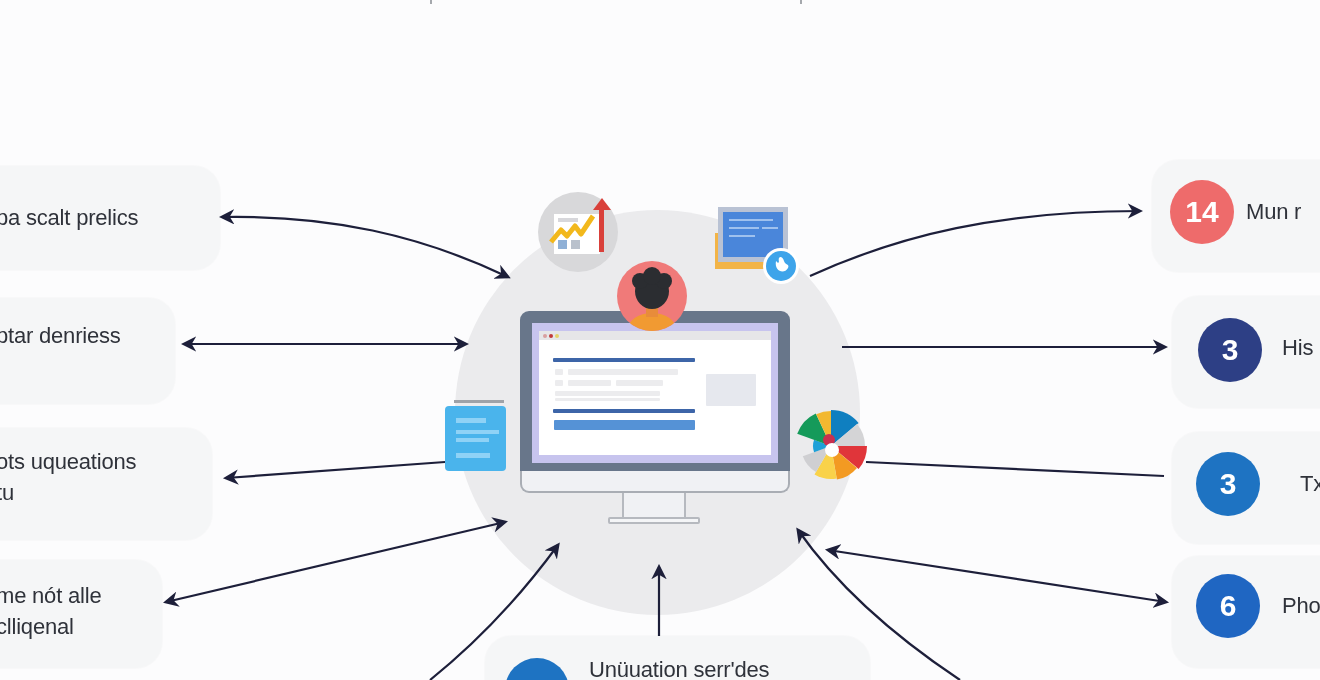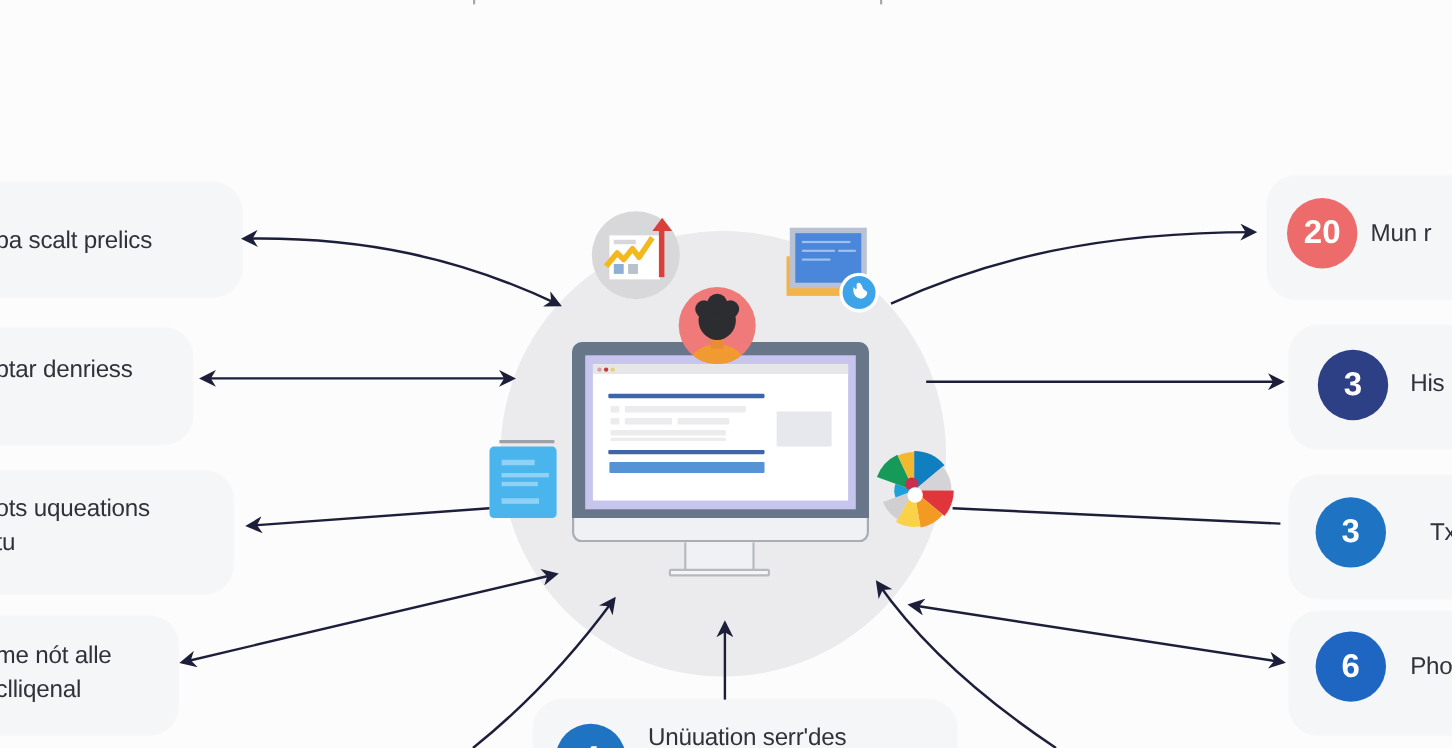--- a/index.html
+++ b/index.html
@@ -55,21 +55,21 @@
   <span class="card-text" style="left:26px; top:18px;">ots uqueations</span>
   <span class="card-text" style="left:26px; top:49px;">tu</span>
 </div>
 <div class="card" style="left:-30px; top:560px; width:192px; height:108px;">
   <span class="card-text" style="left:26px; top:20px;">me nót alle</span>
   <span class="card-text" style="left:26px; top:51px;">clliqenal</span>
 </div>
 
 <div class="card" style="left:1152px; top:160px; width:200px; height:112px;">
   <div class="badge" style="left: 18px; top: 20px; background: rgb(238, 107, 107);" id="rb0">
-      <span>20</span>
+      <span>14</span>
     </div>
   <span class="card-text" style="left:94px; top:36px;">Mun r</span>
 </div>
 <div class="card" style="left:1172px; top:296px; width:180px; height:112px;">
   <div class="badge" style="left: 26px; top: 22px; background: rgb(45, 63, 133);" id="rb1">
       <span>3</span>
     </div>
   <span class="card-text" style="left:110px; top:36px;">His</span>
 </div>
 <div class="card" style="left:1172px; top:432px; width:180px; height:112px;">

